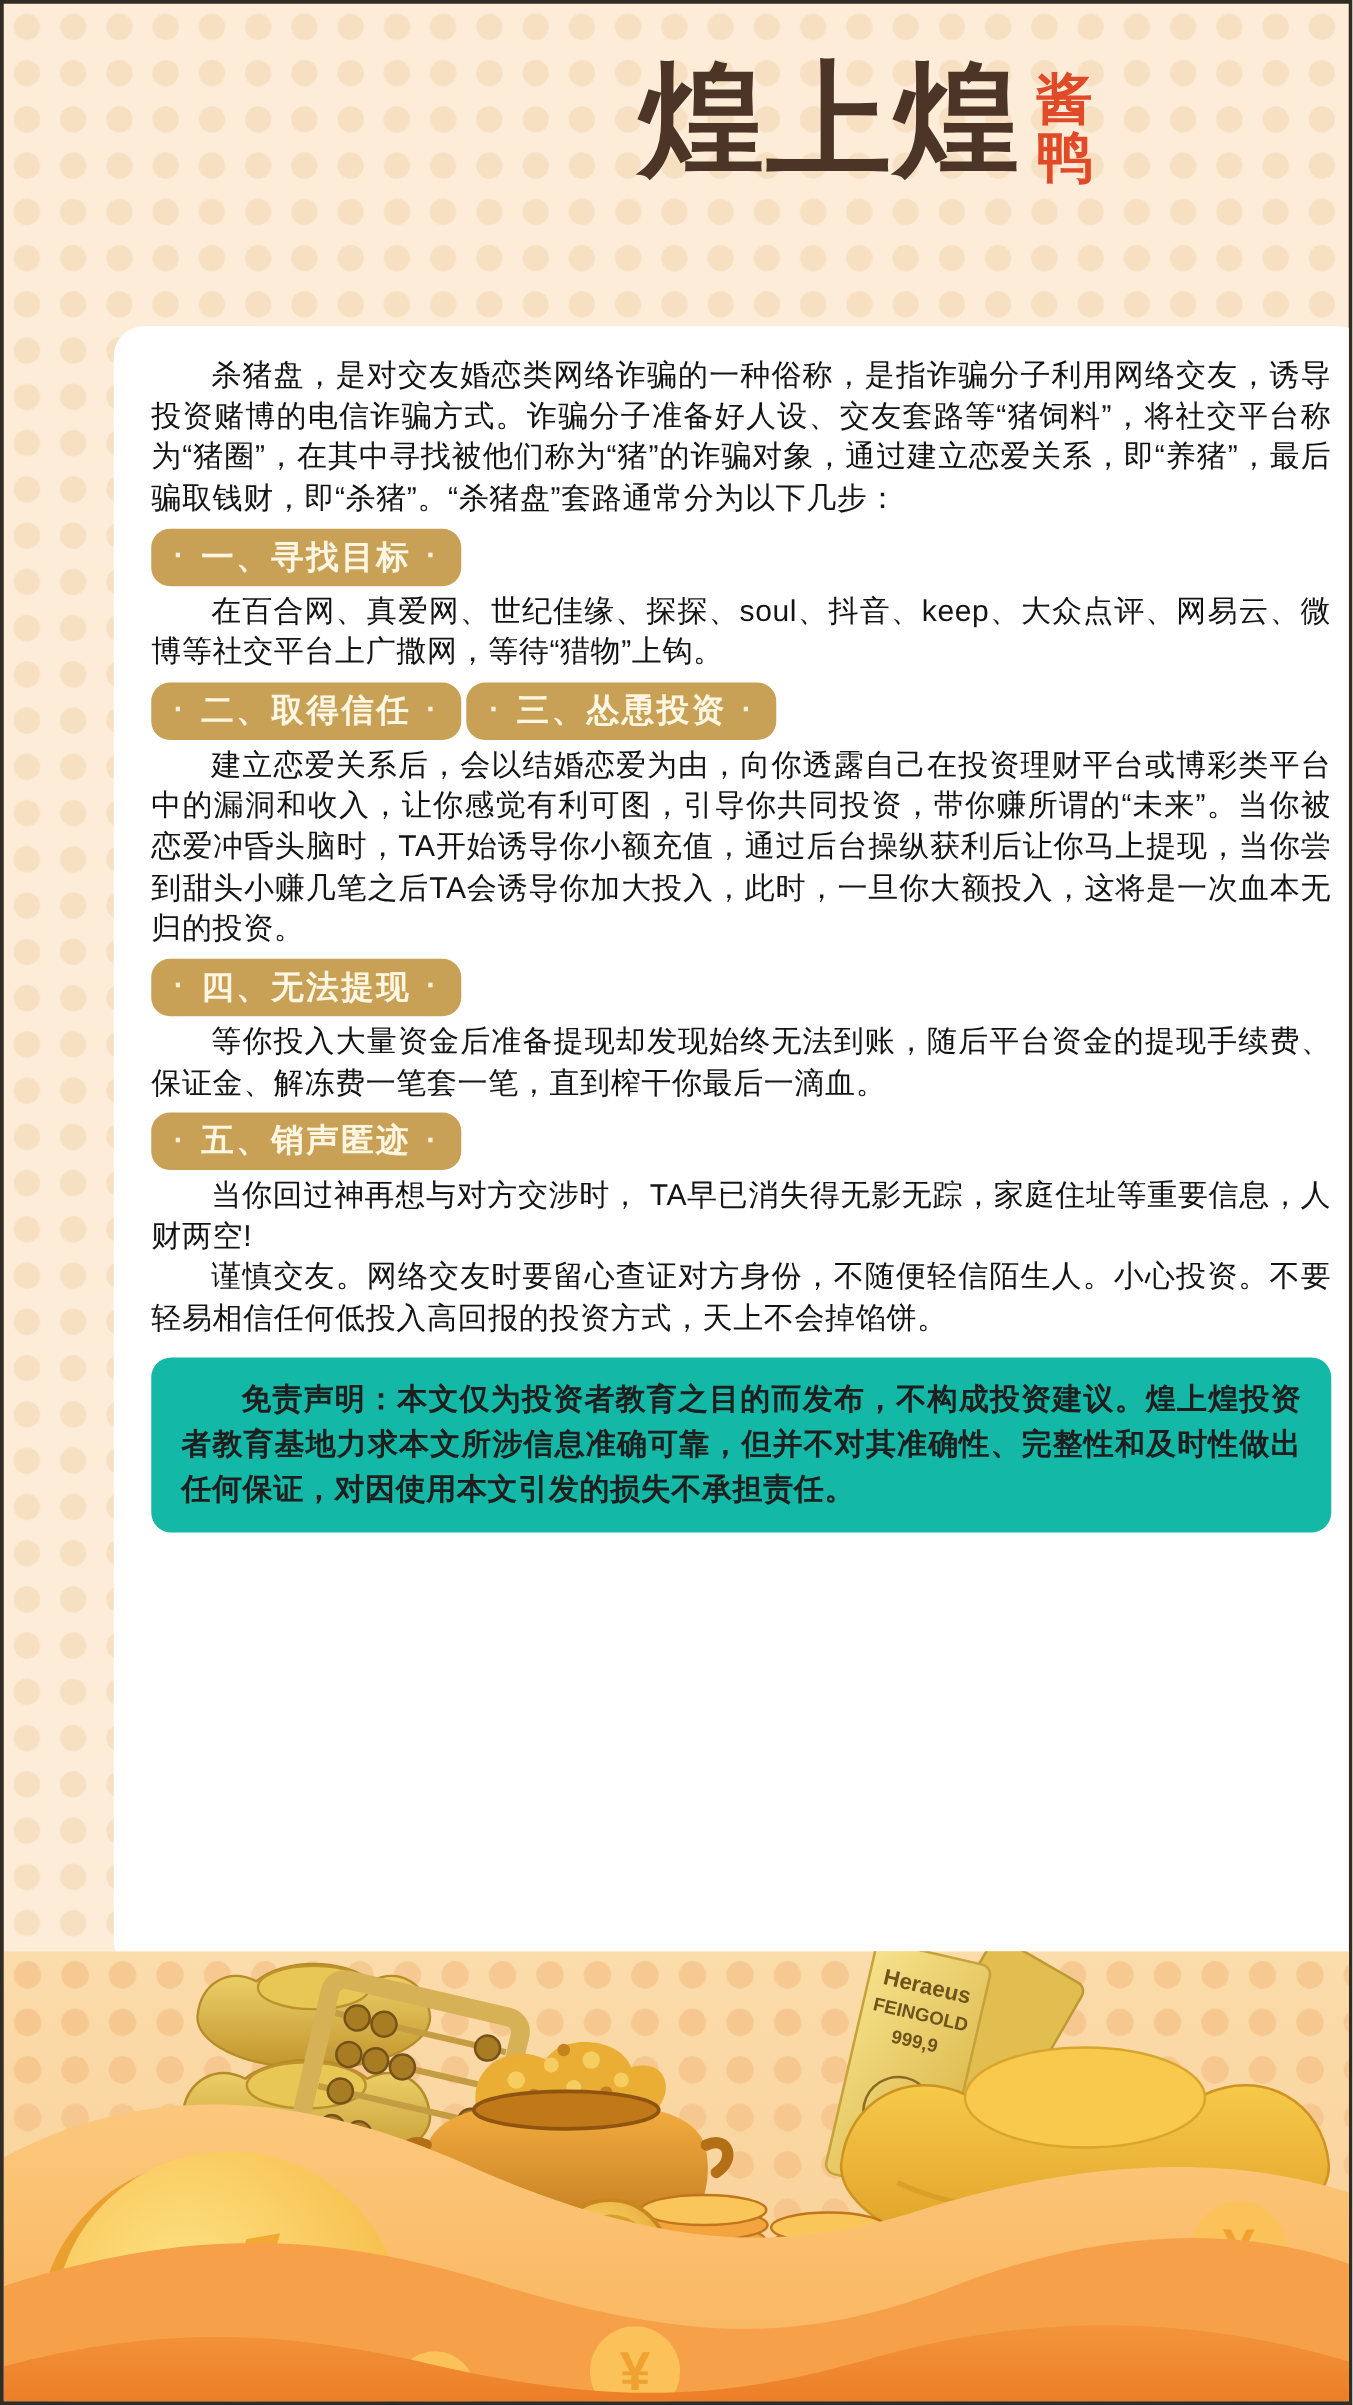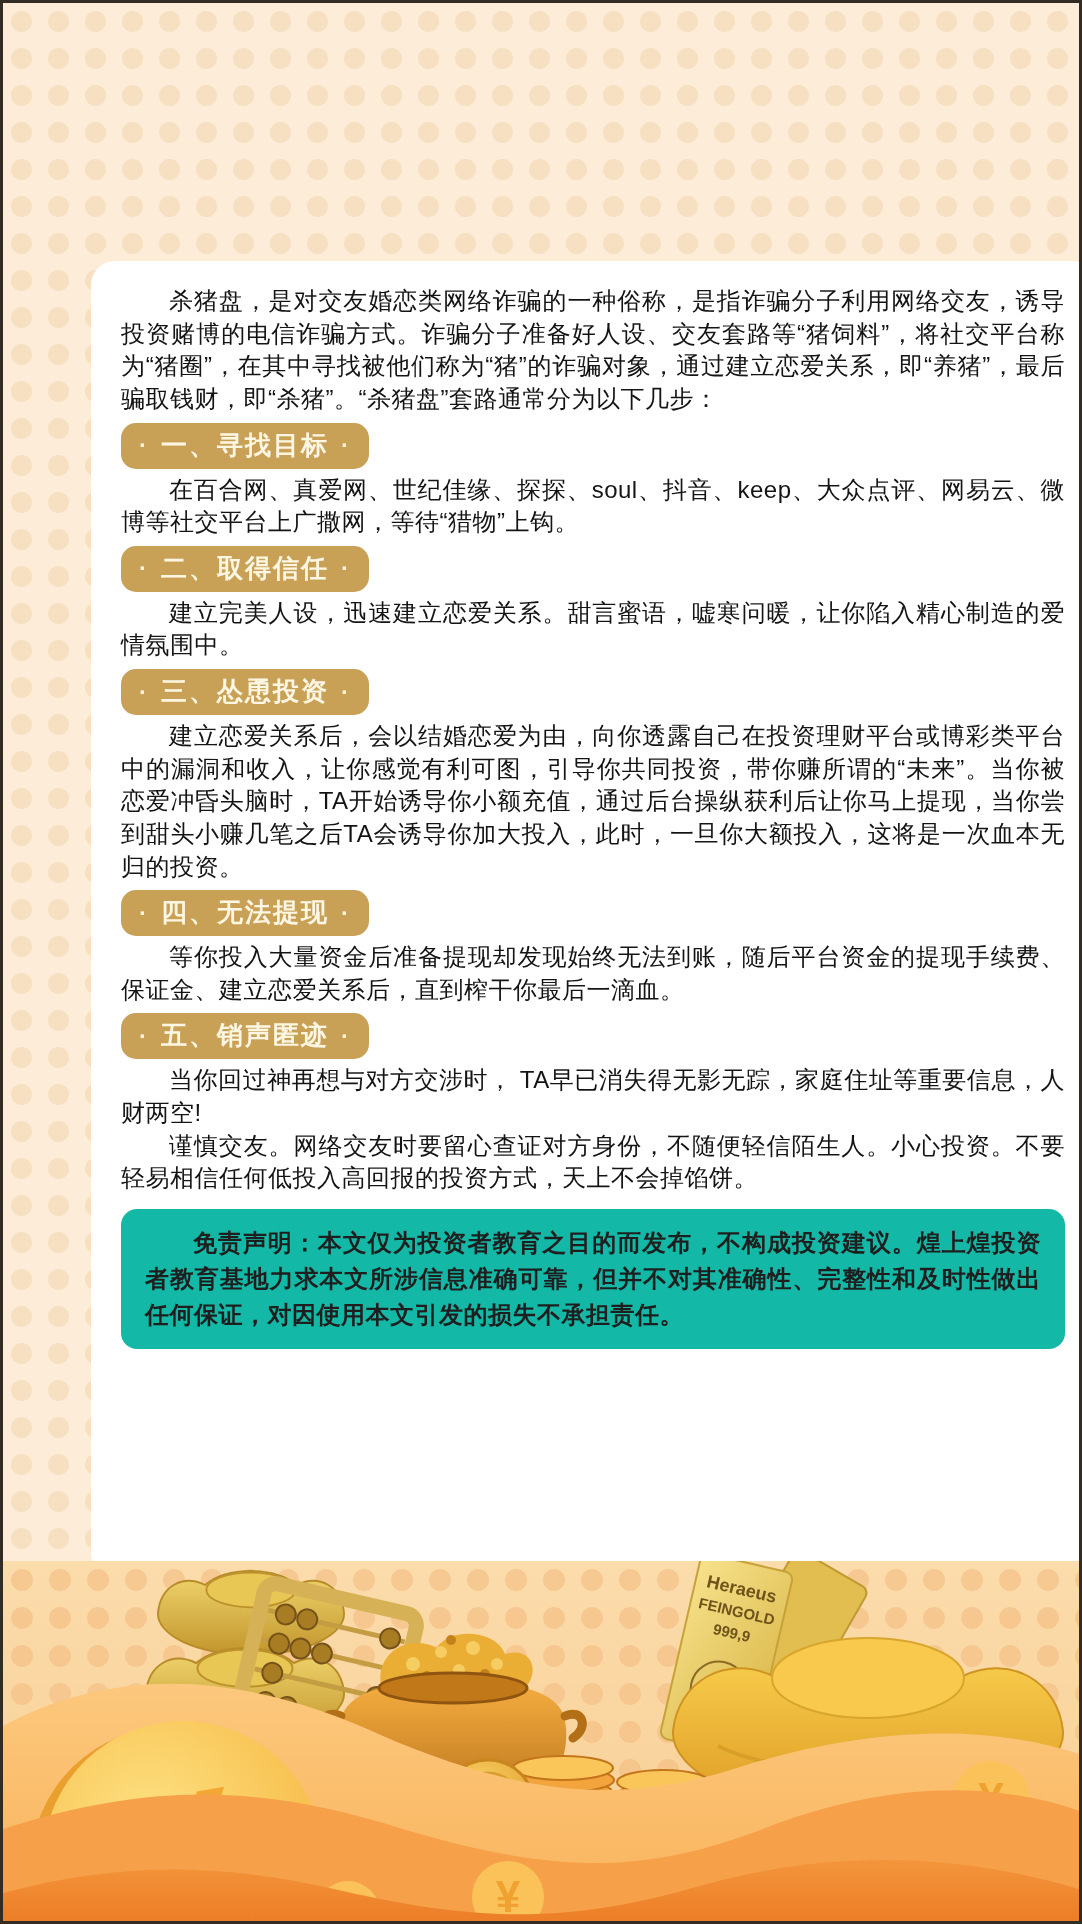--- a/index.html
+++ b/index.html
@@ -58,53 +58,59 @@
     text-align:justify;text-indent:2em;letter-spacing:0.5px;
   }
   
   .bottom-scene{position:absolute;left:0;bottom:0;width:1082px;height:360px;display:block;}
 </style>
 </head>
 <body>
 
 <div class="poster">
 
+  <div class="logo">
+    <div class="logo-text">煌上煌</div>
+    <div class="logo-seal">
+      <span>酱</span>
+      <span>鸭</span>
+    </div>
+  </div>
 
 
   <div class="card">
 
     <p class="para">杀猪盘，是对交友婚恋类网络诈骗的一种俗称，是指诈骗分子利用网络交友，诱导投资赌博的电信诈骗方式。诈骗分子准备好人设、交友套路等“猪饲料”，将社交平台称为“猪圈”，在其中寻找被他们称为“猪”的诈骗对象，通过建立恋爱关系，即“养猪”，最后骗取钱财，即“杀猪”。“杀猪盘”套路通常分为以下几步：</p>
 
     <div class="step-badge">
       <span class="badge-dot">·</span>
       <span>一、寻找目标</span>
       <span class="badge-dot">·</span>
     </div>
     <p class="para">在百合网、真爱网、世纪佳缘、探探、soul、抖音、keep、大众点评、网易云、微博等社交平台上广撒网，等待“猎物”上钩。</p>
 
     <div class="step-badge">
       <span class="badge-dot">·</span>
       <span>二、取得信任</span>
       <span class="badge-dot">·</span>
     </div>
-    <p class="para">建立完美人设，迅速建立恋爱关系。甜言蜜语，嘘寒问暖，让你陷入精心制造的爱情氛围中。</p>
 
     <div class="step-badge">
       <span class="badge-dot">·</span>
       <span>三、怂恿投资</span>
       <span class="badge-dot">·</span>
     </div>
     <p class="para">建立恋爱关系后，会以结婚恋爱为由，向你透露自己在投资理财平台或博彩类平台中的漏洞和收入，让你感觉有利可图，引导你共同投资，带你赚所谓的“未来”。当你被恋爱冲昏头脑时，TA开始诱导你小额充值，通过后台操纵获利后让你马上提现，当你尝到甜头小赚几笔之后TA会诱导你加大投入，此时，一旦你大额投入，这将是一次血本无归的投资。</p>
 
     <div class="step-badge">
       <span class="badge-dot">·</span>
       <span>四、无法提现</span>
       <span class="badge-dot">·</span>
     </div>
-    <p class="para">等你投入大量资金后准备提现却发现始终无法到账，随后平台资金的提现手续费、保证金、建立恋爱关系后，直到榨干你最后一滴血。</p>
+    <p class="para">等你投入大量资金后准备提现却发现始终无法到账，随后平台资金的提现手续费、保证金、解冻费一笔套一笔，直到榨干你最后一滴血。</p>
 
     <div class="step-badge">
       <span class="badge-dot">·</span>
       <span>五、销声匿迹</span>
       <span class="badge-dot">·</span>
     </div>
     <p class="para">当你回过神再想与对方交涉时， TA早已消失得无影无踪，家庭住址等重要信息，人财两空!</p>
 
     <p class="para">谨慎交友。网络交友时要留心查证对方身份，不随便轻信陌生人。小心投资。不要轻易相信任何低投入高回报的投资方式，天上不会掉馅饼。</p>
 

